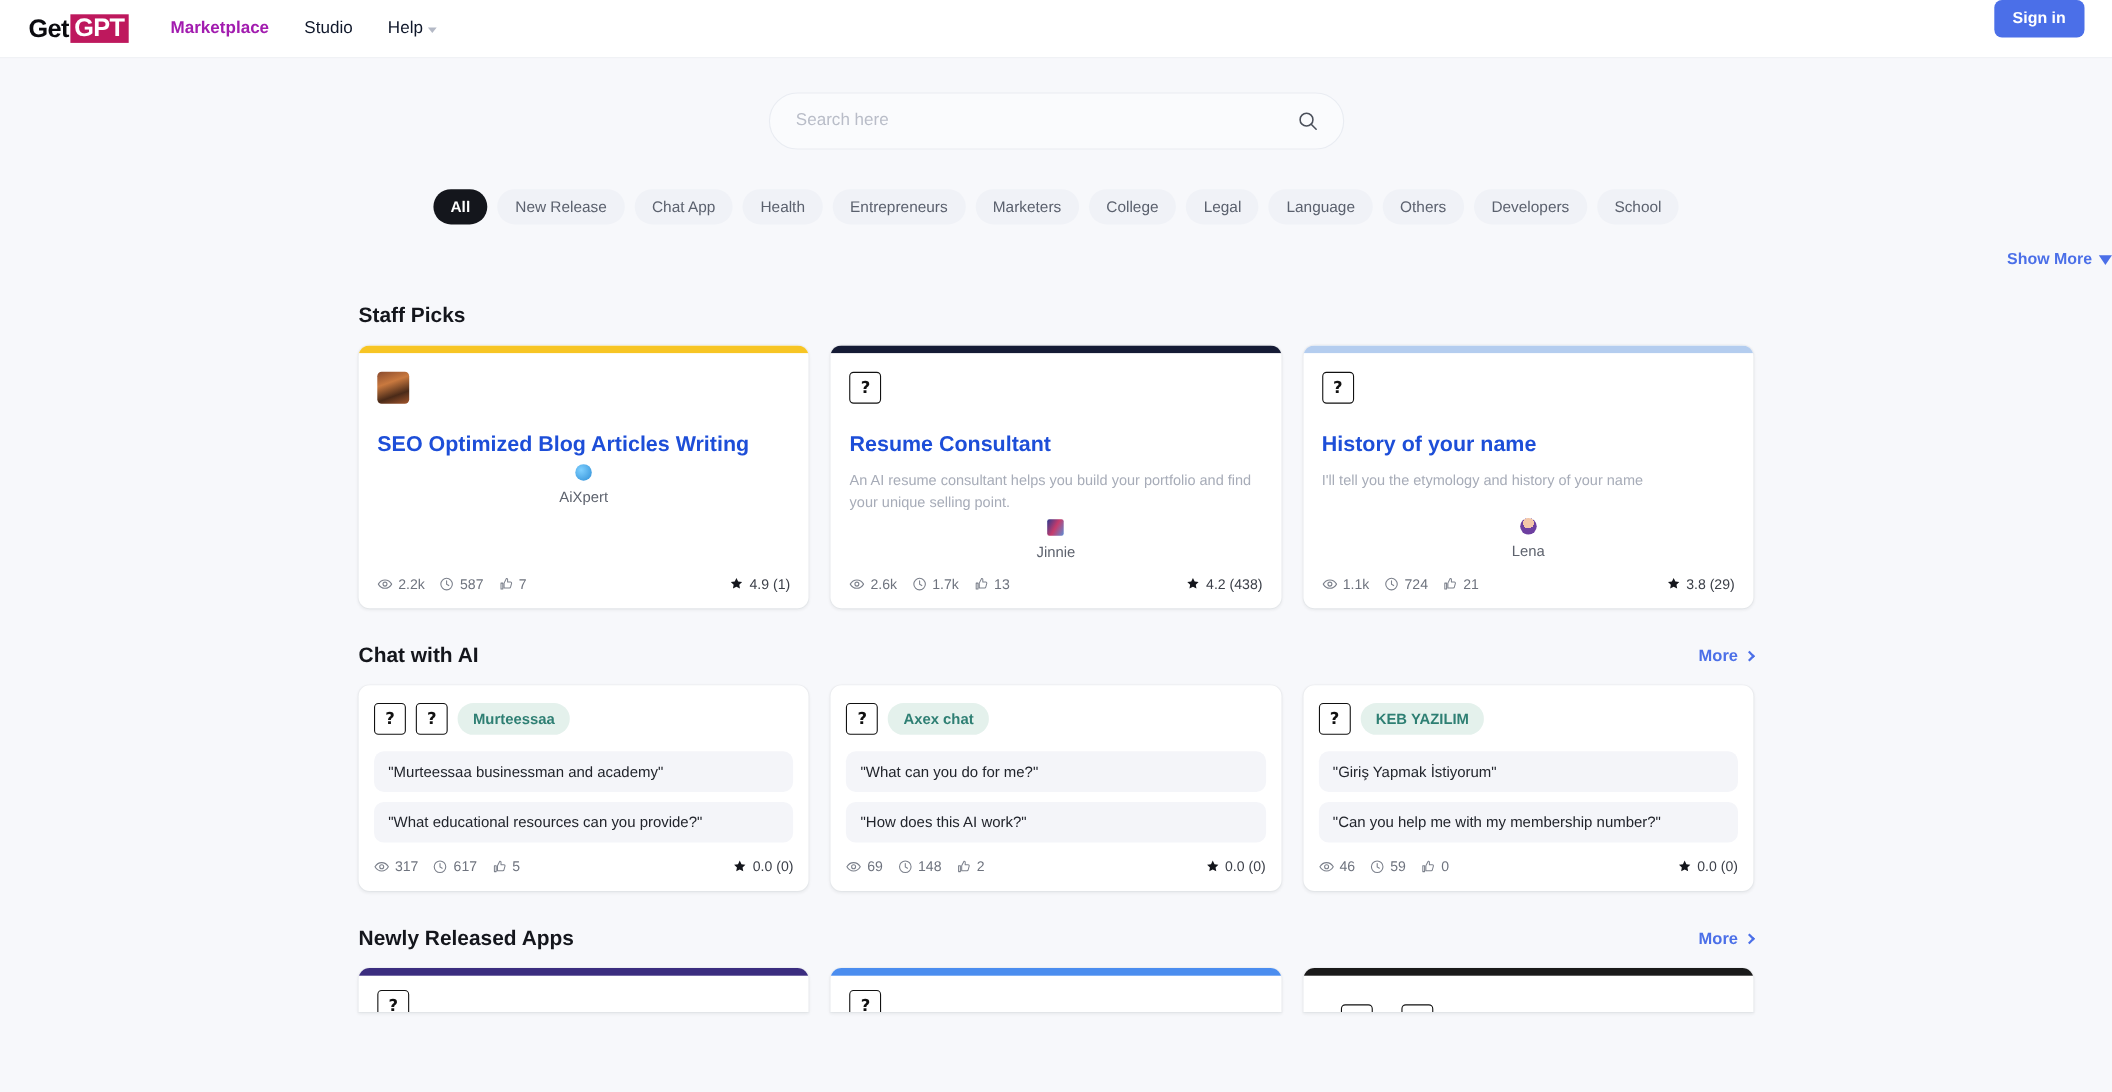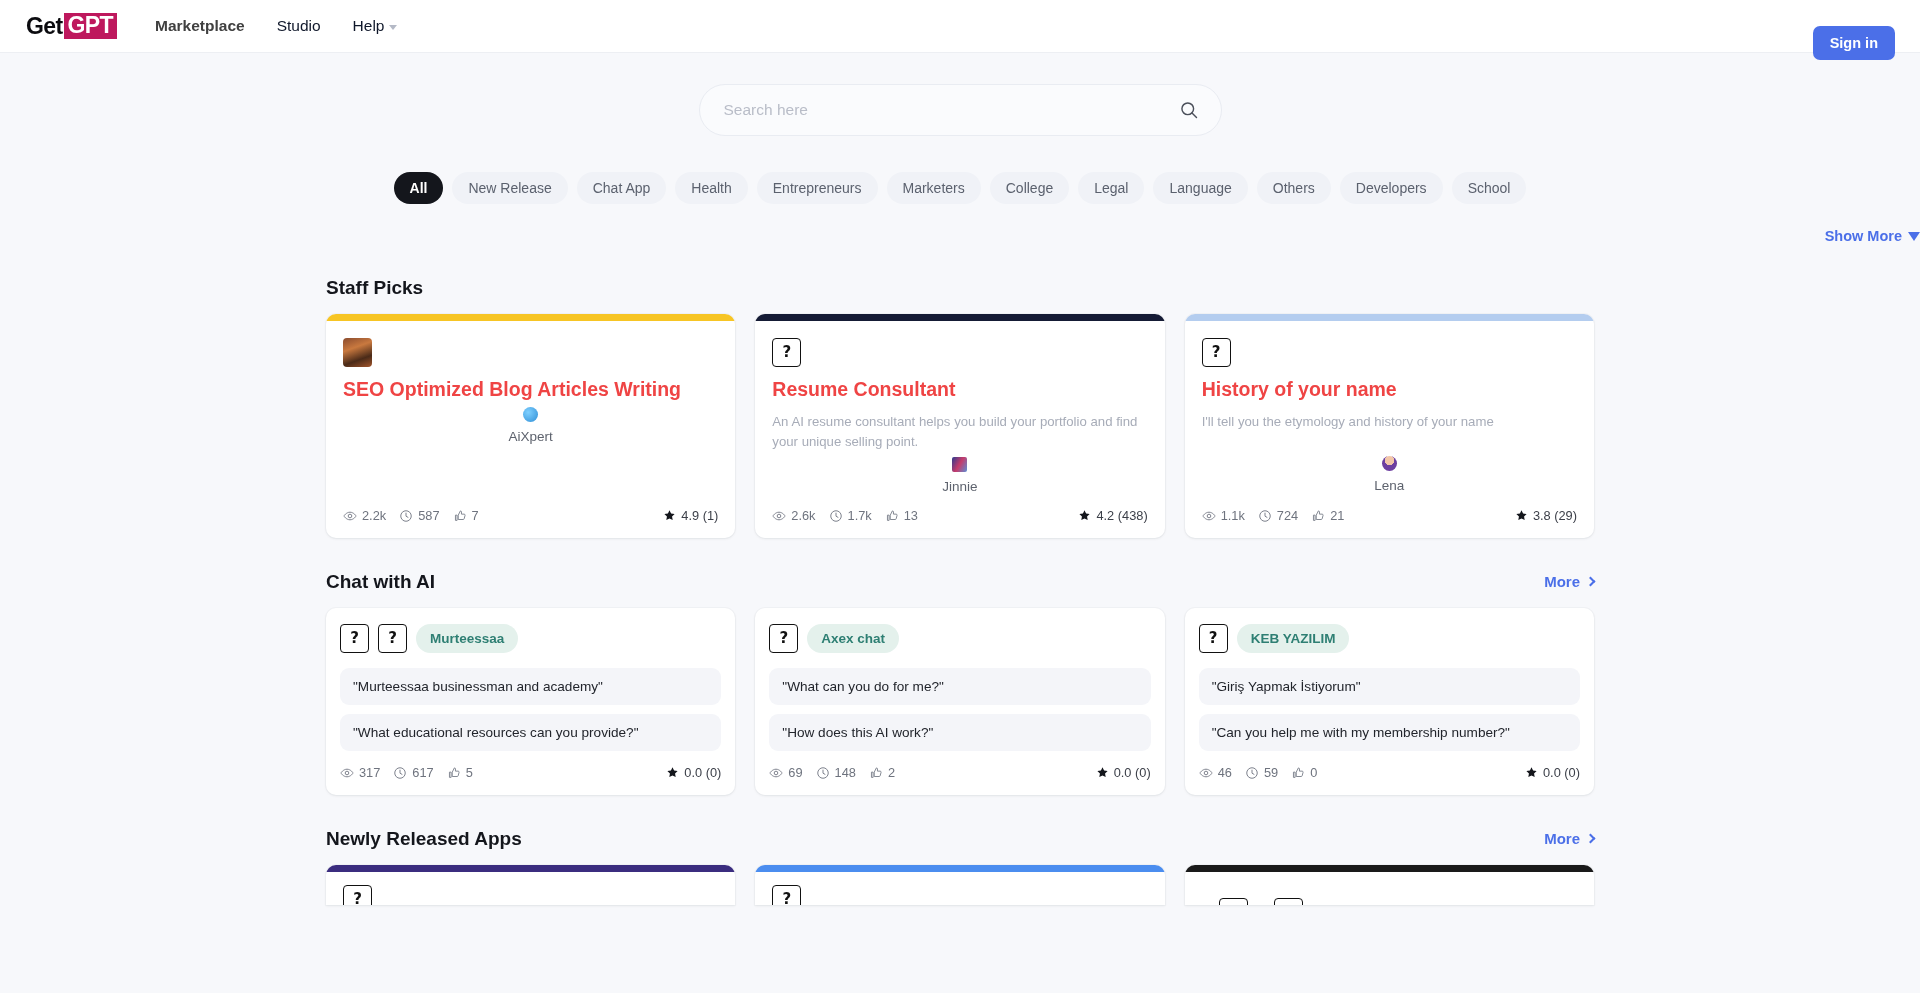--- a/index.html
+++ b/index.html
@@ -29,30 +29,30 @@
     font-size: 23px; font-weight: 700; color: #FFFFFF;
     background: #be185d; padding: 0px 4px 2px 4px;
     letter-spacing: -0.6px; margin-left: 1px;
     line-height: 1.05;
   }
   .nav-links { display: flex; align-items: center; gap: 32px; }
   .nav-link {
     font-size: 15.5px; color: #0f172a; text-decoration: none;
     display: flex; align-items: center; gap: 5px; cursor: pointer;
   }
-  .nav-link.active { color: #404040; font-weight: 700; }
+  .nav-link.active { color: #a21caf; font-weight: 700; }
   .chev {
     width: 0; height: 0;
     border-left: 4.5px solid transparent;
     border-right: 4.5px solid transparent;
     border-top: 5px solid #B4B9C6;
     display: inline-block; margin-top: 2px;
   }
   .signin-btn {
-    position: absolute; right: 25px; top: 26px;
+    position: absolute; right: 25px; top: 0;
     background: #4B6FE8; color: #fff;
     font-size: 14.5px; font-weight: 700;
     border: none; border-radius: 7px;
     padding: 9px 17px; cursor: pointer;
   }
 
   
   .search-wrap { display: flex; justify-content: center; margin-top: 31px; }
   .search-box {
     width: 523px; height: 52px;
@@ -132,22 +132,22 @@
     justify-content: center; flex: 0 0 auto;
     font-size: 17px; color: #111; font-family: "DejaVu Sans", sans-serif;
     line-height: 1;
   }
   .thumb.ph { border: 1.5px solid #111; background: #fff; font-weight: 700; font-size: 15px; }
   .thumb.photo {
     background: linear-gradient(160deg,#8a4b2e 0%,#c9793f 35%,#4a2a18 70%,#a3562c 100%);
   }
 
   .card-title {
-    font-size: 19.5px; font-weight: 700; color: #ef4444;
-    margin-top: 11px; line-height: 1.2;
+    font-size: 19.5px; font-weight: 700; color: #1d4ed8;
+    margin-top: 26px; line-height: 1.2;
     white-space: nowrap; overflow: hidden; text-overflow: ellipsis;
   }
   .card-desc {
     font-size: 13.2px; color: #A7ACB8; line-height: 1.45;
     margin-top: 11px;
     display: -webkit-box; -webkit-line-clamp: 2; -webkit-box-orient: vertical;
     overflow: hidden; min-height: 38px;
   }
   .card-author {
     display: flex; align-items: center; gap: 7px;

